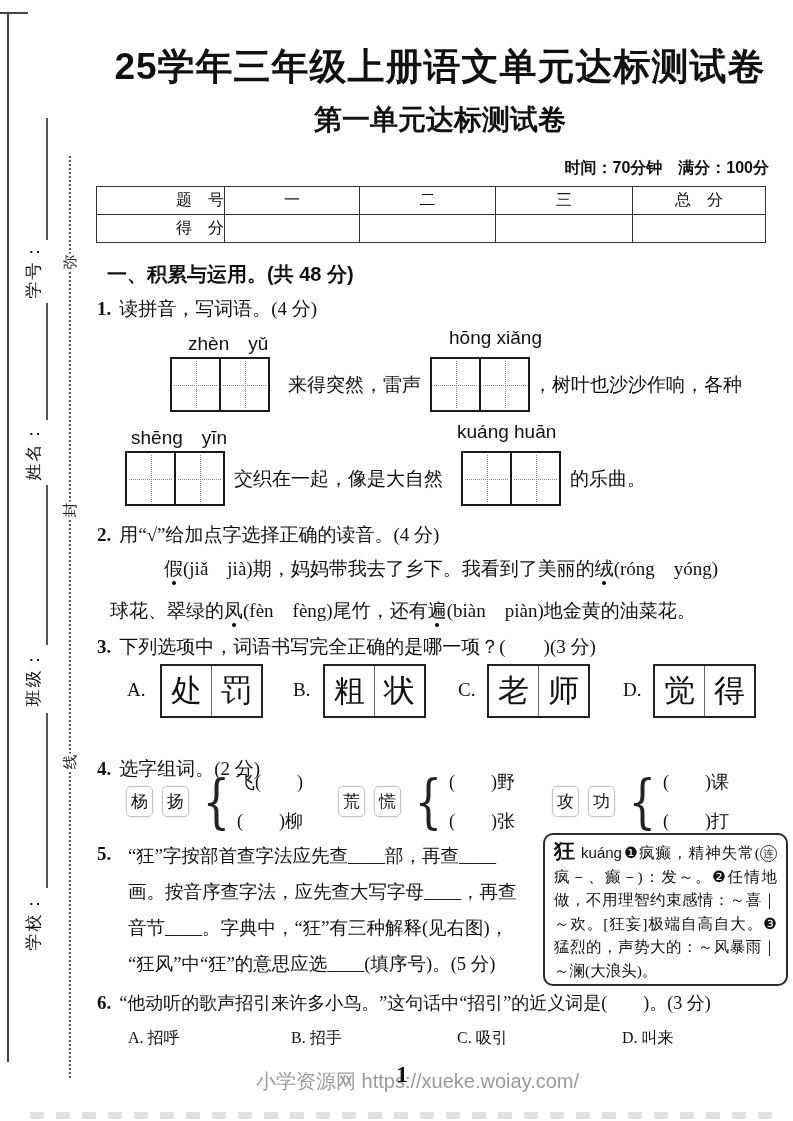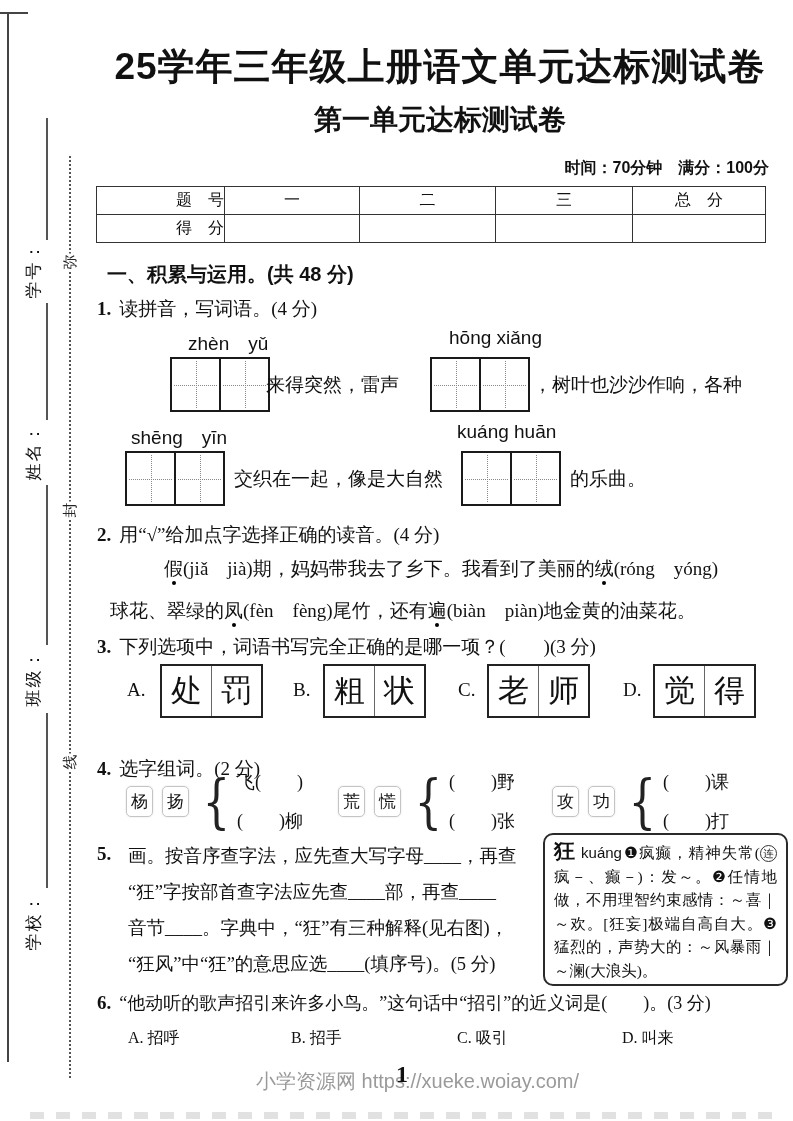--- a/index.html
+++ b/index.html
@@ -138,21 +138,21 @@
   <div class="abs" style="left:97px;top:296px;">
     <span class="qnum">1.</span><span class="stem">读拼音，写词语。(4 分)</span>
   </div>
 
   <div class="abs pinyin" style="left:188px;top:331px;">zhèn　yǔ</div>
   <div class="abs pinyin" style="left:449px;top:327px;">hōng xiǎng</div>
   <div class="wbox" style="left:170px;top:357px;">
     <div class="wcell"></div>
       <div class="wcell"></div>
   </div>
-  <div class="abs bodytext" style="left:266px;top:372px;">来得突然，雷声</div>
+  <div class="abs bodytext" style="left:288px;top:372px;">来得突然，雷声</div>
   <div class="wbox" style="left:430px;top:357px;">
     <div class="wcell"></div>
       <div class="wcell"></div>
   </div>
   <div class="abs bodytext" style="left:533px;top:372px;">，树叶也沙沙作响，各种</div>
 
   <div class="abs pinyin" style="left:131px;top:425px;">shēng　yīn</div>
   <div class="abs pinyin" style="left:457px;top:421px;">kuáng huān</div>
   <div class="wbox" style="left:125px;top:451px;">
     <div class="wcell"></div>
@@ -225,22 +225,22 @@
     <span class="tile">功</span>
     <span class="brace">{</span>
     <span class="q4col">
       <span>(　　)课</span>
       <span>(　　)打</span>
     </span>
   </div>
 
   <div class="q5block">
     <span class="qnum">5.</span>
+    <div class="q5line">“狂”字按部首查字法应先查____部，再查____</div>
     <div class="q5line">画。按音序查字法，应先查大写字母____，再查</div>
-    <div class="q5line">“狂”字按部首查字法应先查____部，再查____</div>
     <div class="q5line">音节____。字典中，“狂”有三种解释(见右图)，</div>
     <div class="q5line">“狂风”中“狂”的意思应选____(填序号)。(5 分)</div>
   </div>
   <div class="dictbox">
     <span class="dict-head">狂</span><span class="dict-py">kuáng</span><span>❶疯癫，精神失常(</span><span class="circled">连</span><span>疯－、癫－)：发～。❷任情地做，不用理智约束感情：～喜｜～欢。[狂妄]极端自高自大。❸猛烈的，声势大的：～风暴雨｜～澜(大浪头)。</span>
   </div>
 
   <div class="abs" style="left:97px;top:991px;">
     <span class="qnum">6.</span><span class="stem" style="font-size:18px;">“他动听的歌声招引来许多小鸟。”这句话中“招引”的近义词是(　　)。(3 分)</span>
   </div>

